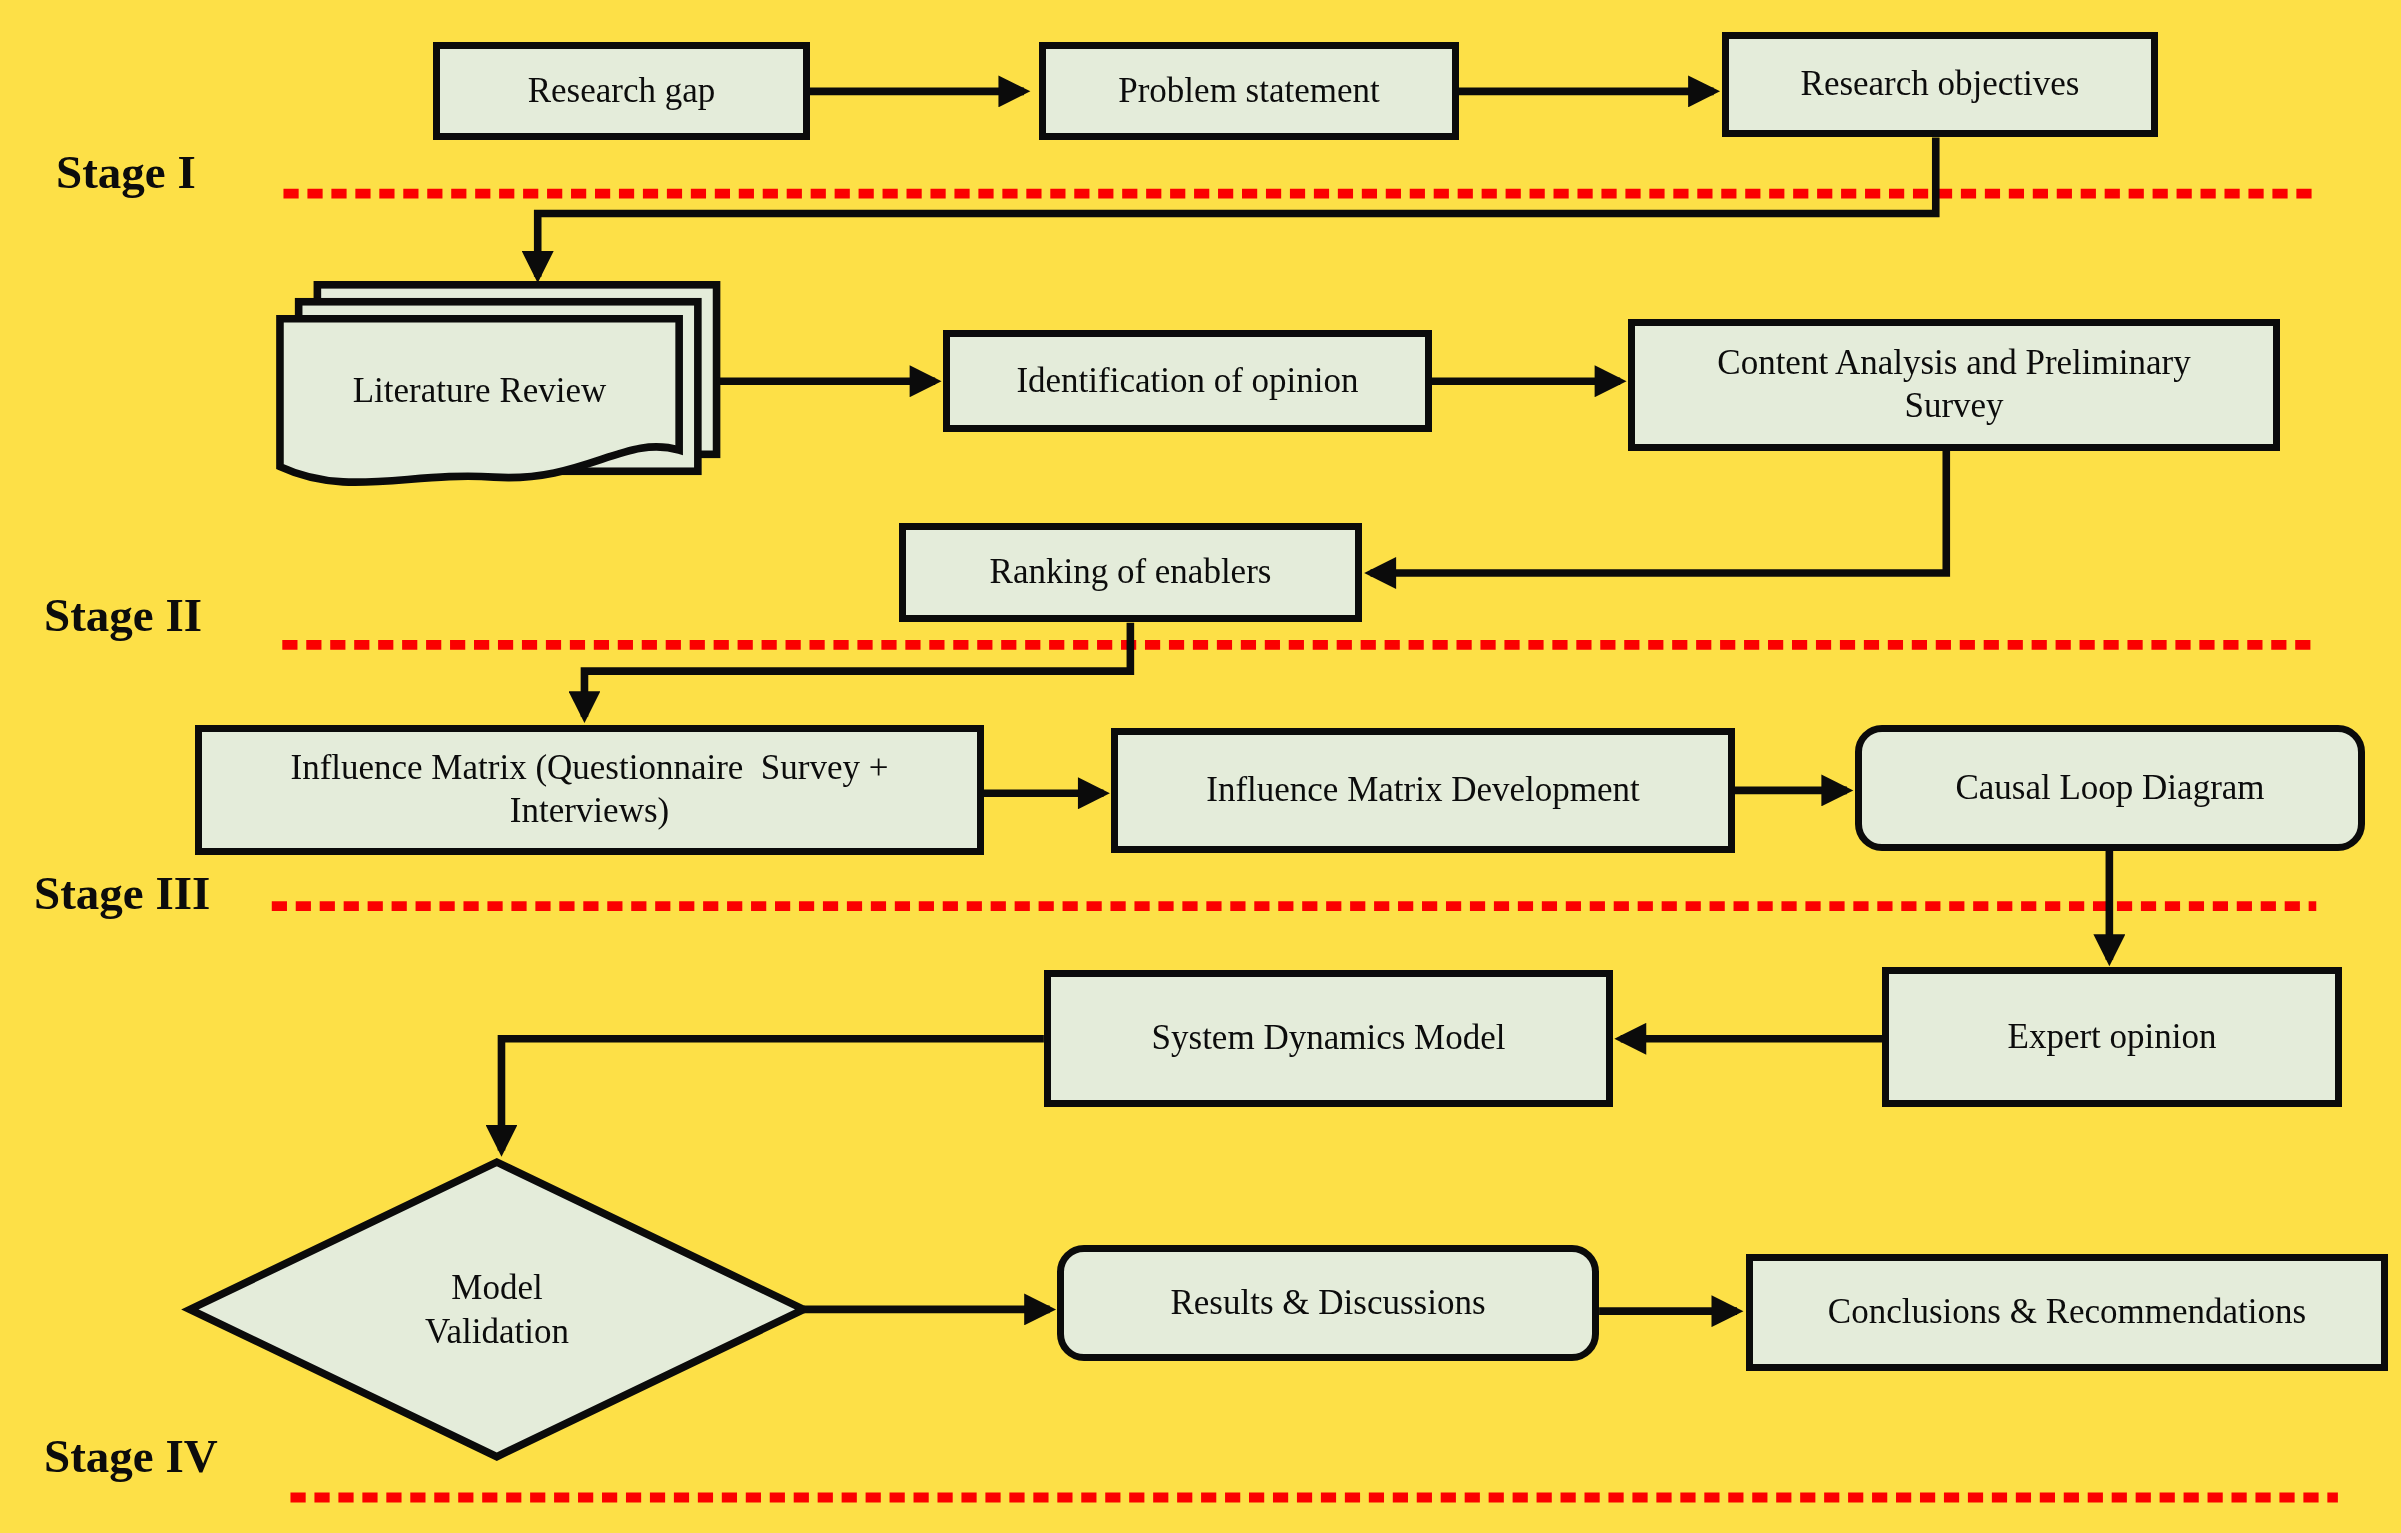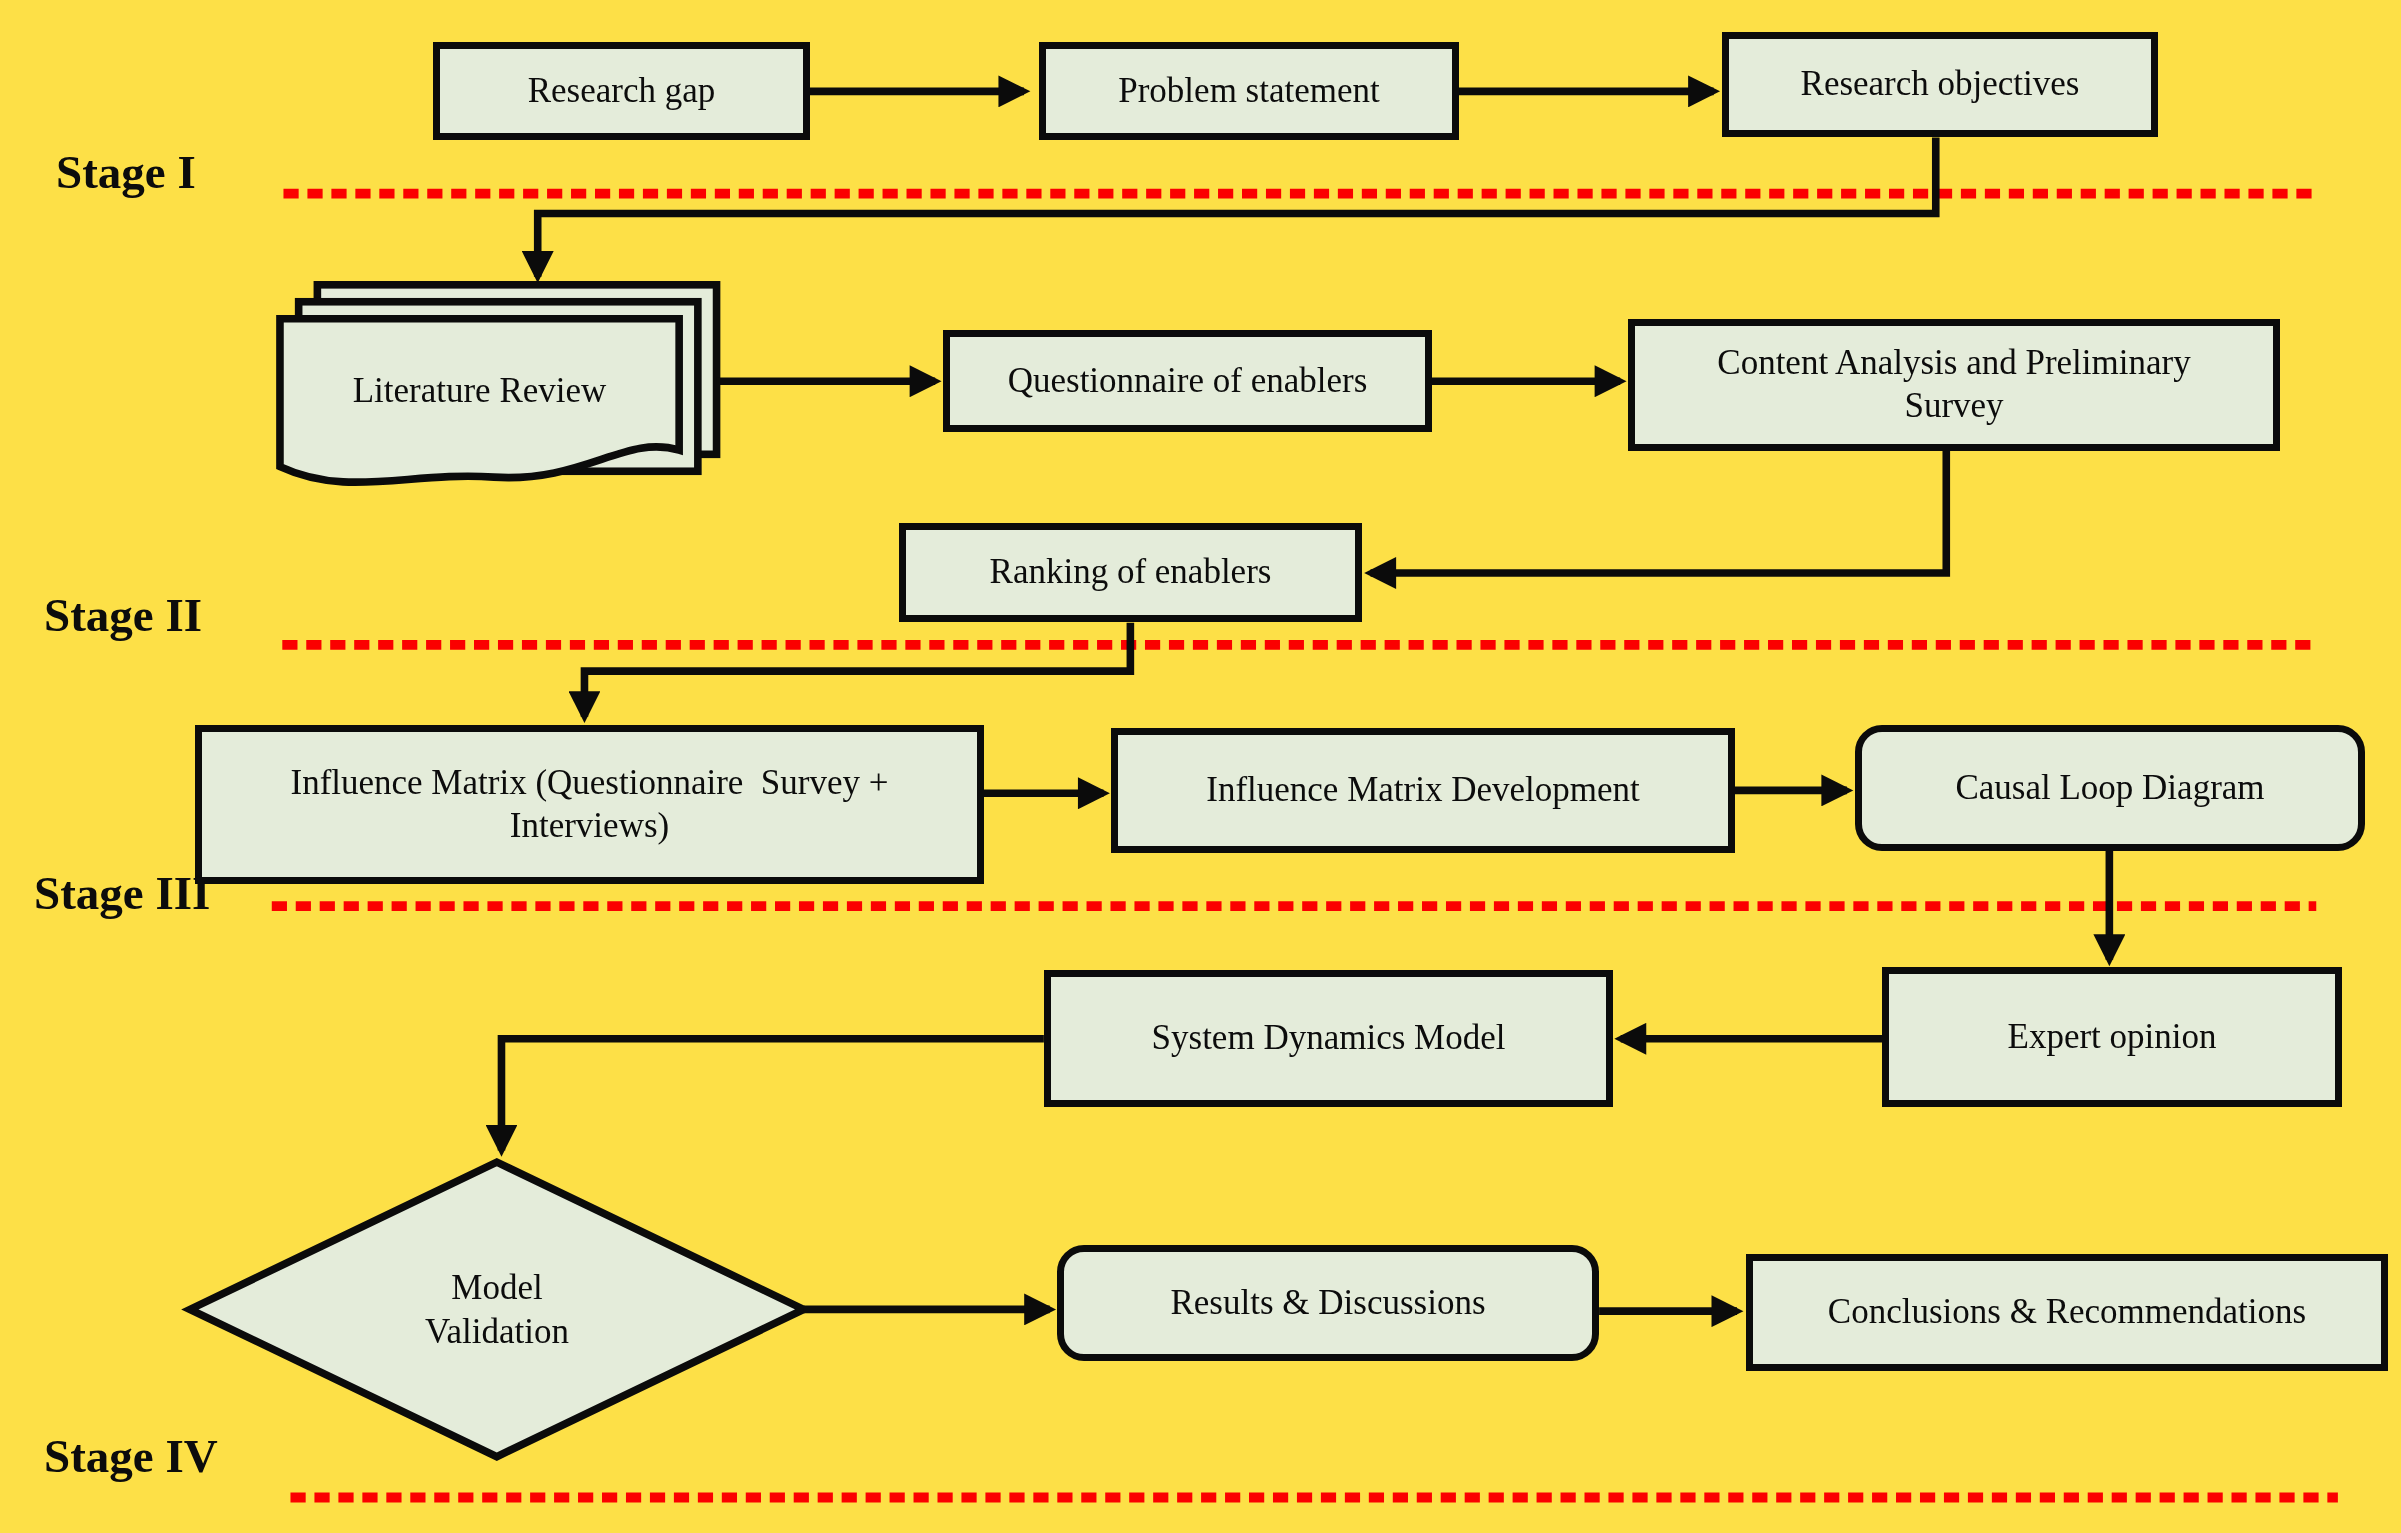--- a/index.html
+++ b/index.html
@@ -83,28 +83,28 @@
       <path d="M2736 2243 H2972" marker-end="url(#ah)"></path>
     </g>
   </svg>
 
   <div class="box" style="left:433px;top:42px;width:377px;height:98px;">Research gap</div>
 
   <div class="box" style="left:1039px;top:42px;width:420px;height:98px;">Problem statement</div>
 
   <div class="box" style="left:1722px;top:32px;width:436px;height:105px;">Research objectives</div>
 
-  <div class="box" style="left:943px;top:330px;width:489px;height:102px;">Questionnaire of enablers</div>
+  <div class="box" style="left:943px;top:330px;width:489px;height:102px;">Identification of opinion</div>
 
   <div class="box" style="left:1628px;top:319px;width:652px;height:132px;">Content Analysis and Preliminary
 Survey</div>
 
   <div class="box" style="left:899px;top:523px;width:463px;height:99px;">Ranking of enablers</div>
 
-  <div class="box" style="left:195px;top:725px;width:789px;height:159px;">Influence Matrix (Questionnaire  Survey +
+  <div class="box" style="left:195px;top:725px;width:789px;height:130px;">Influence Matrix (Questionnaire  Survey +
 Interviews)</div>
 
   <div class="box" style="left:1111px;top:728px;width:624px;height:125px;">Influence Matrix Development</div>
 
   <div class="box" style="left:1855px;top:725px;width:510px;height:126px;border-radius:27px;">Causal Loop Diagram</div>
 
   <div class="box" style="left:1044px;top:970px;width:569px;height:137px;">System Dynamics Model</div>
 
   <div class="box" style="left:1882px;top:967px;width:460px;height:140px;">Expert opinion</div>
 

